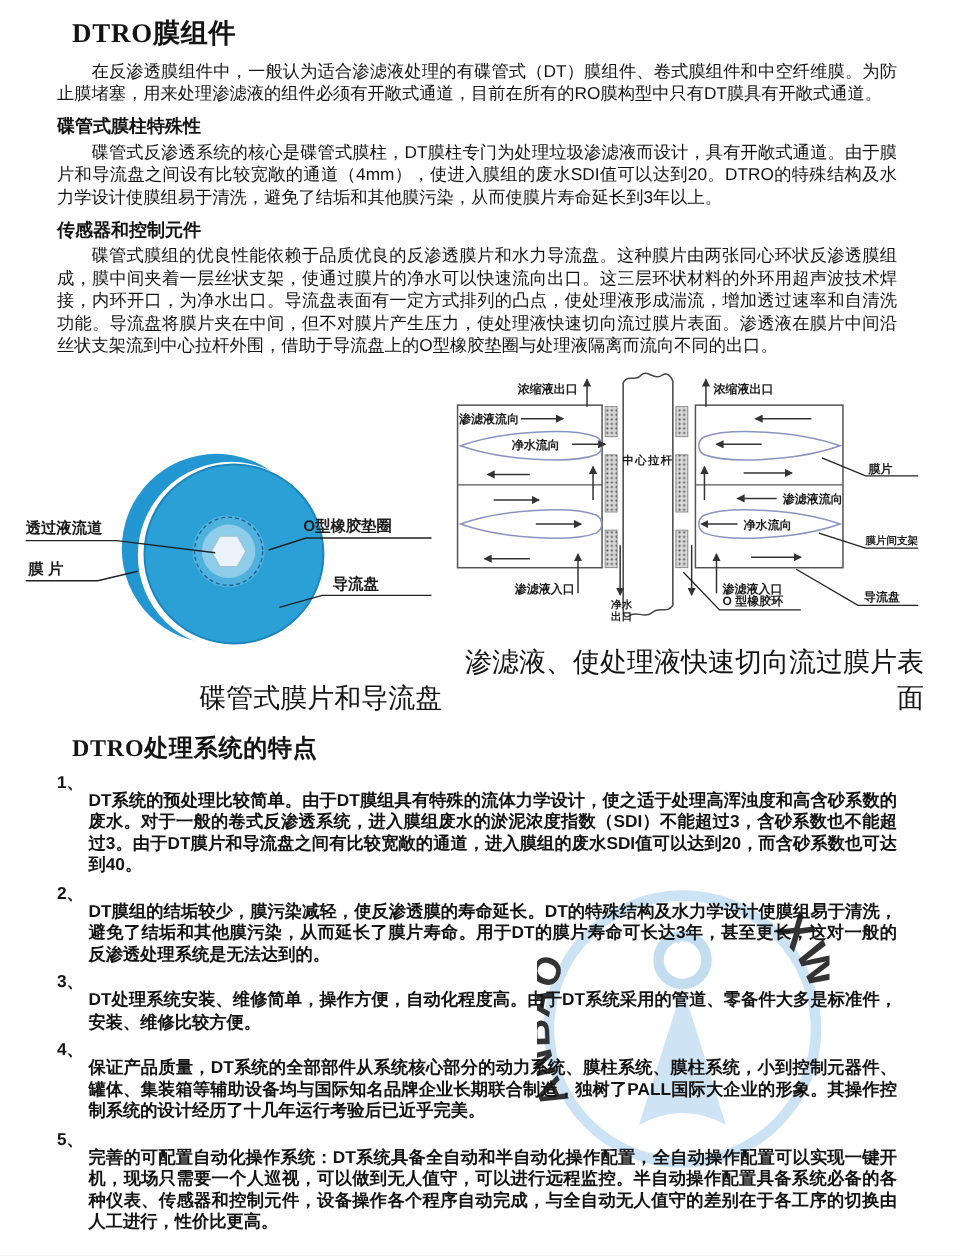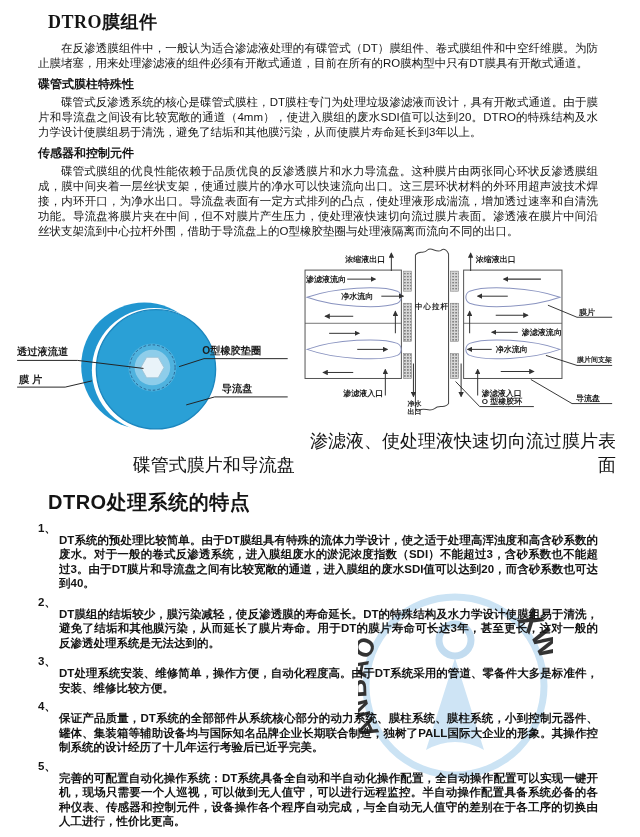--- a/index.html
+++ b/index.html
@@ -10,22 +10,22 @@
         font-family:"Liberation Serif","DejaVu Serif",serif;letter-spacing:.5px;}
   .body-p{font-size:11.5px;font-weight:400;line-height:15px;text-align:justify;
         text-indent:2em;margin:2px 0;}
   .sub-head{font-size:12px;font-weight:700;margin:5px 0 2px 0;}
   .figs{display:flex;align-items:flex-end;margin:6px 0 2px 0;margin-left:-28px;margin-right:-18px;}
   .fig{display:flex;flex-direction:column;}
   .fig-left{width:47%;}
   .fig-right{width:53%;}
   .fig svg{display:block;width:100%;}
   .fig-caption{font-size:18px;font-weight:400;text-align:right;margin-top:3px;}
-  .section-title{font-size:20px;font-weight:700;margin:12px 0 5px 10px;
-        font-family:Liberation Sans, sans-serif;letter-spacing:.5px;}
+  .section-title{font-size:16px;font-weight:700;margin:12px 0 5px 10px;
+        font-family:Liberation Serif, serif;letter-spacing:.5px;}
   .feat-item{display:flex;font-size:11.5px;font-weight:700;line-height:14.5px;margin:4px 0;}
   .feat-num{width:21px;flex:none;}
   .feat-text{flex:1;text-align:justify;margin-top:12px;}
   .watermark{position:absolute;left:358px;top:588px;width:195px;height:200px;z-index:1;opacity:.9;}
   svg text{font-family:"Liberation Sans","DejaVu Sans",sans-serif;font-weight:700;fill:#1d1d1d;}
 </style>
 </head>
 <body>
 
 <div class="page">

